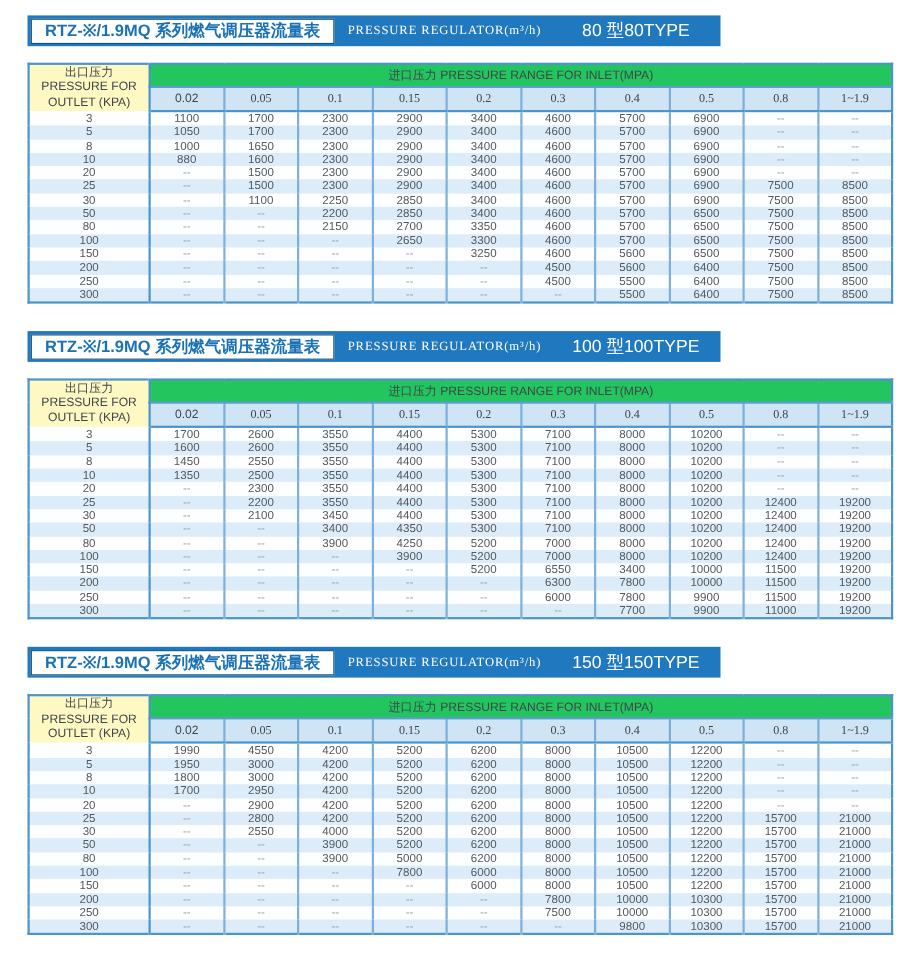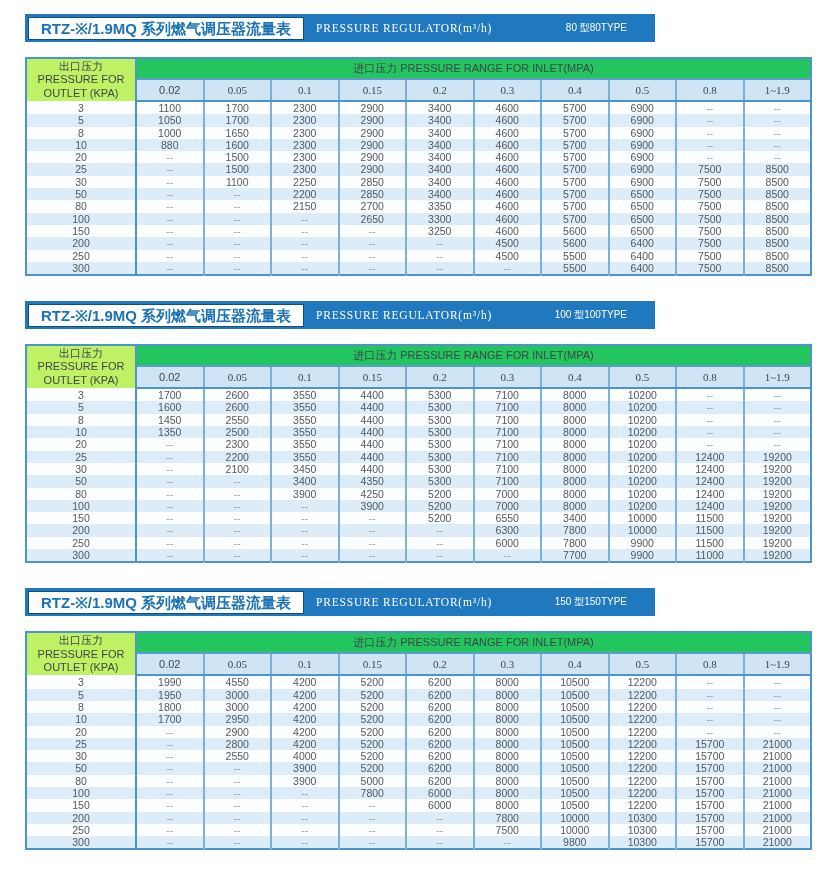--- a/index.html
+++ b/index.html
@@ -31,38 +31,38 @@
   .entitle {
     color: #ffffff;
     font-family: "Liberation Serif", serif;
     font-size: 11.5px;
     margin-left: 12px;
     letter-spacing: 0.8px;
     white-space: nowrap;
   }
   .typelabel {
     color: #ffffff;
-    font-size: 10px;
+    font-size: 16px;
     margin-left: auto; margin-right: 28px;
     white-space: nowrap;
     padding-left: 28px;
   }
 
   
   table.flow {
     border-collapse: collapse;
     table-layout: fixed;
     width: 787px;
     margin-top: 15px;
     border: 2px solid #4c94c9;
     background: #fdfeff;
   }
   .flow th, .flow td { padding: 0; text-align: center; }
   .flow th.outlet {
-    background: #bef264;
+    background: #fef9c3;
     border-right: 2px solid #4c94c9;
     font-weight: normal;
     color: #3f464b;
     font-size: 11px; line-height: 13.5px;
   }
   .flow th.inlet {
     background: #22c55e;
     font-weight: normal;
     color: #3f464b;
     font-size: 11px; height: 21px;

